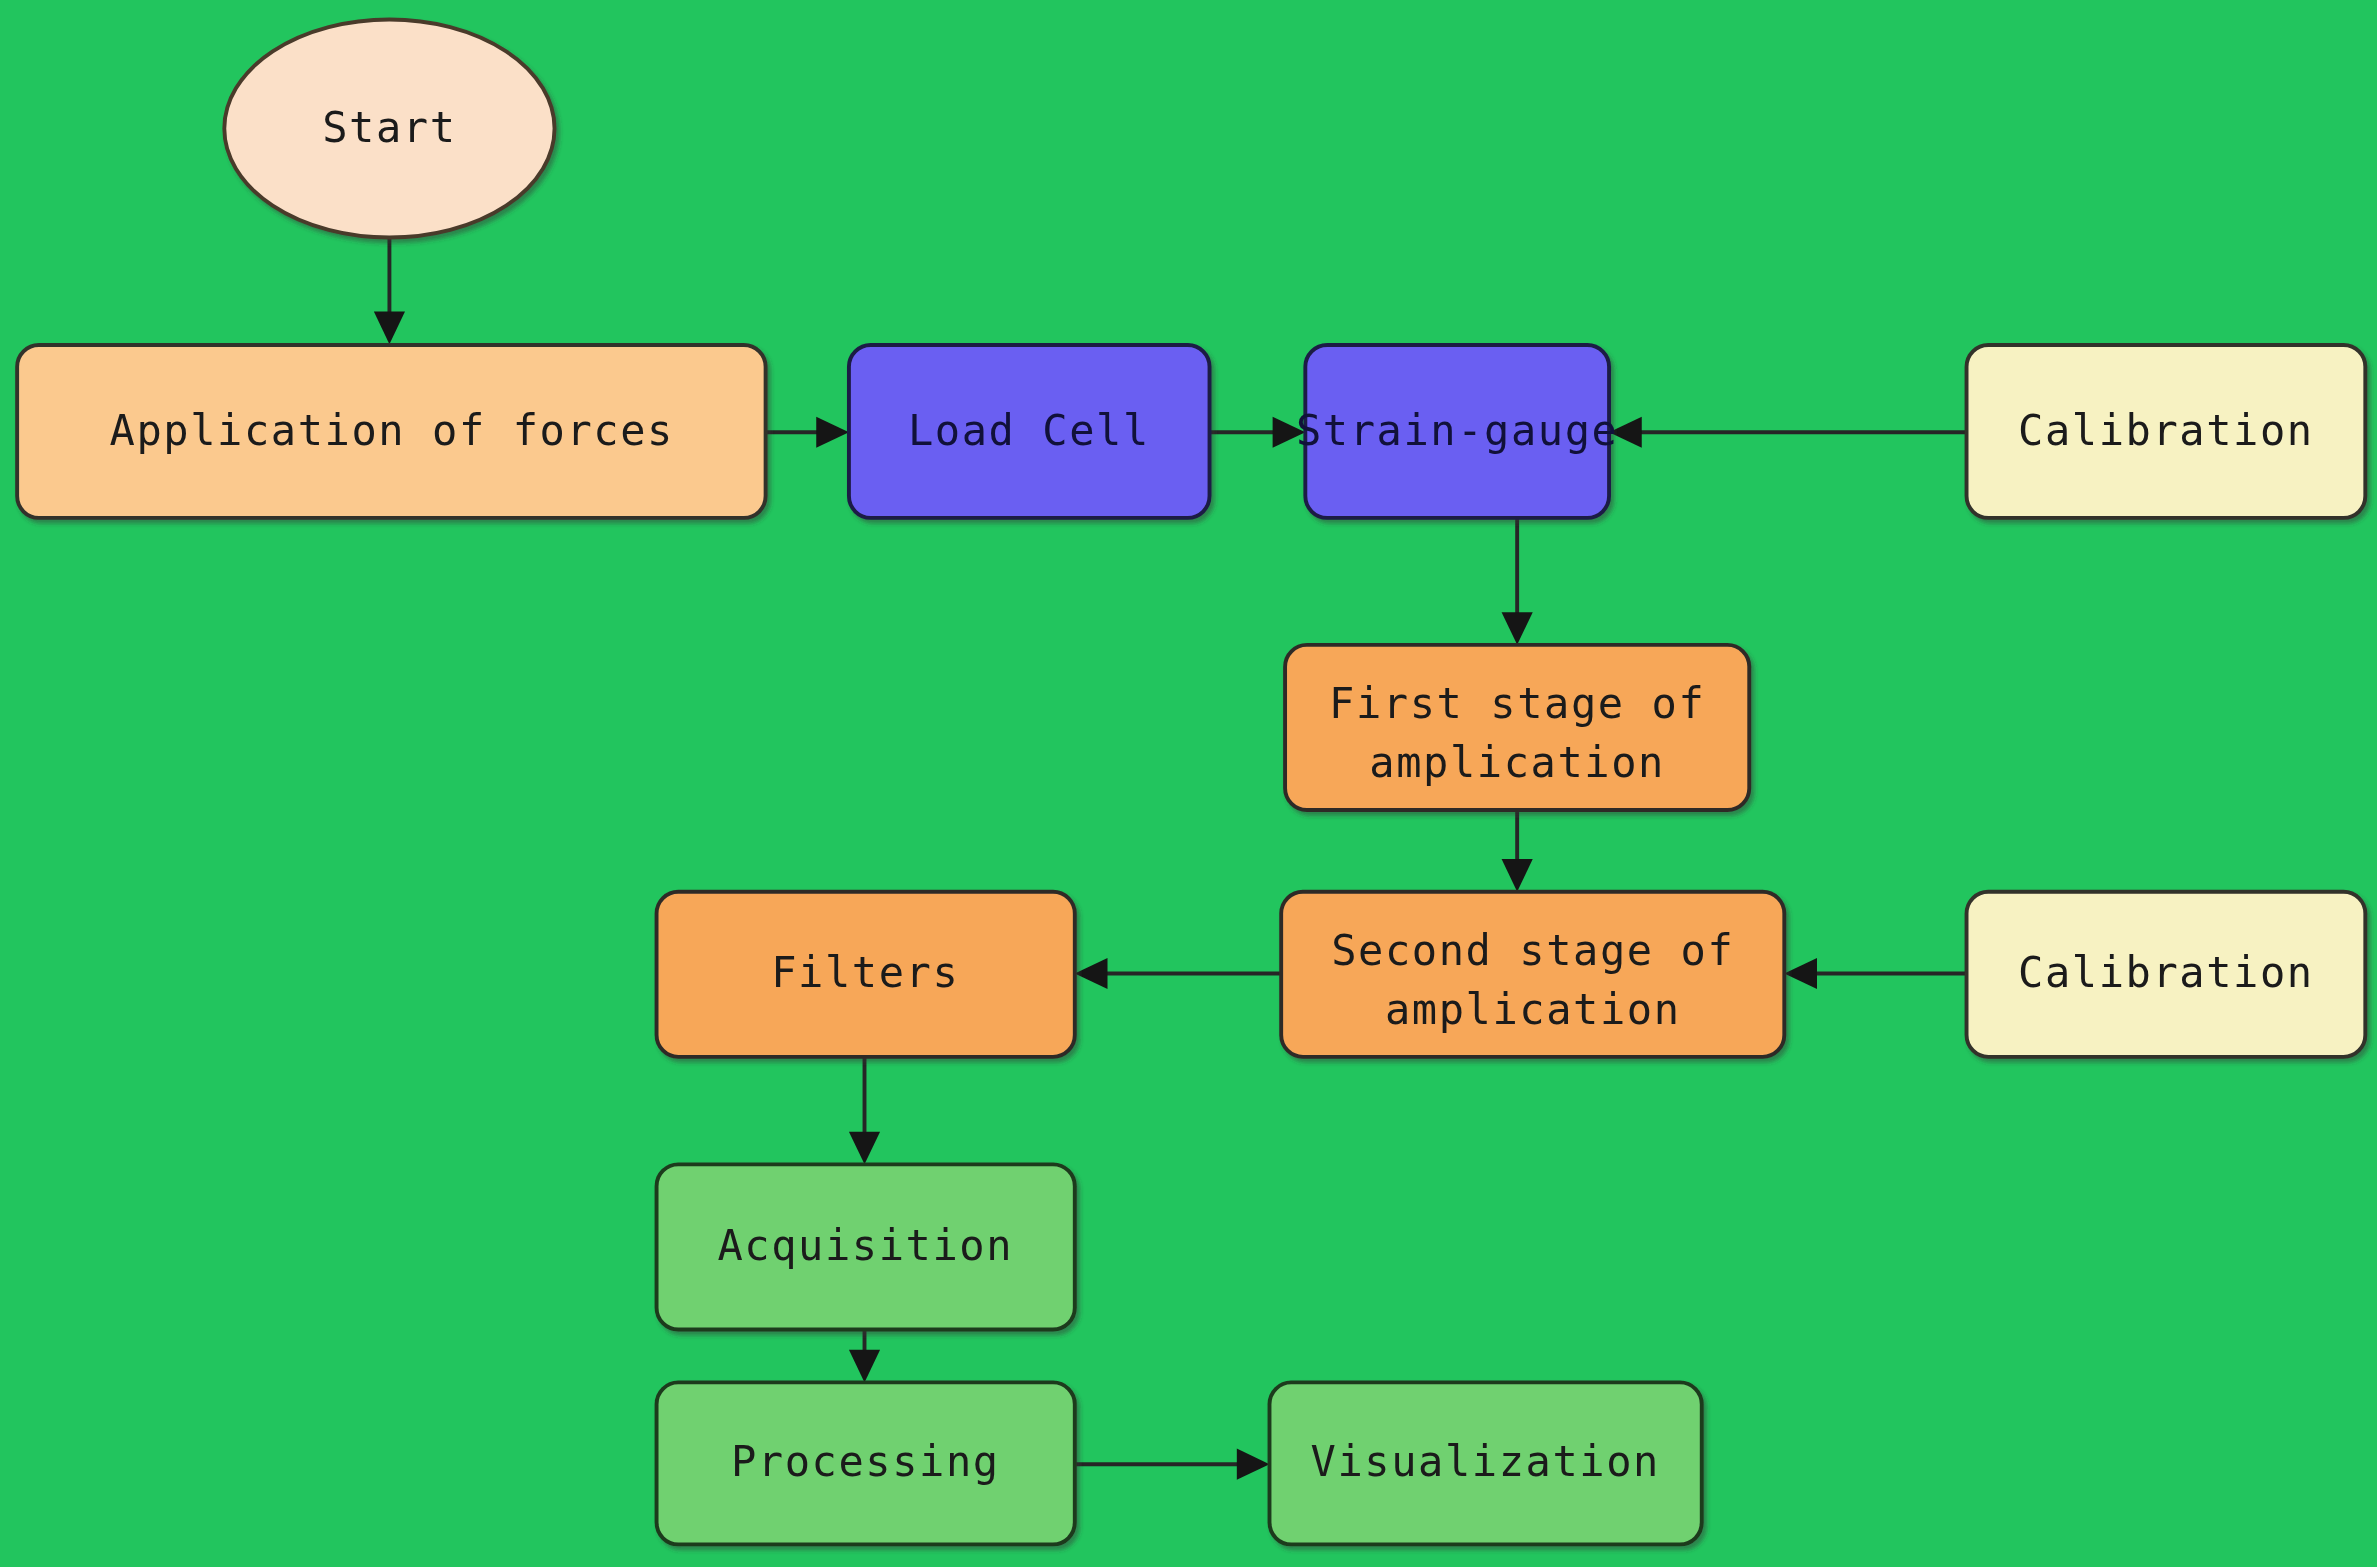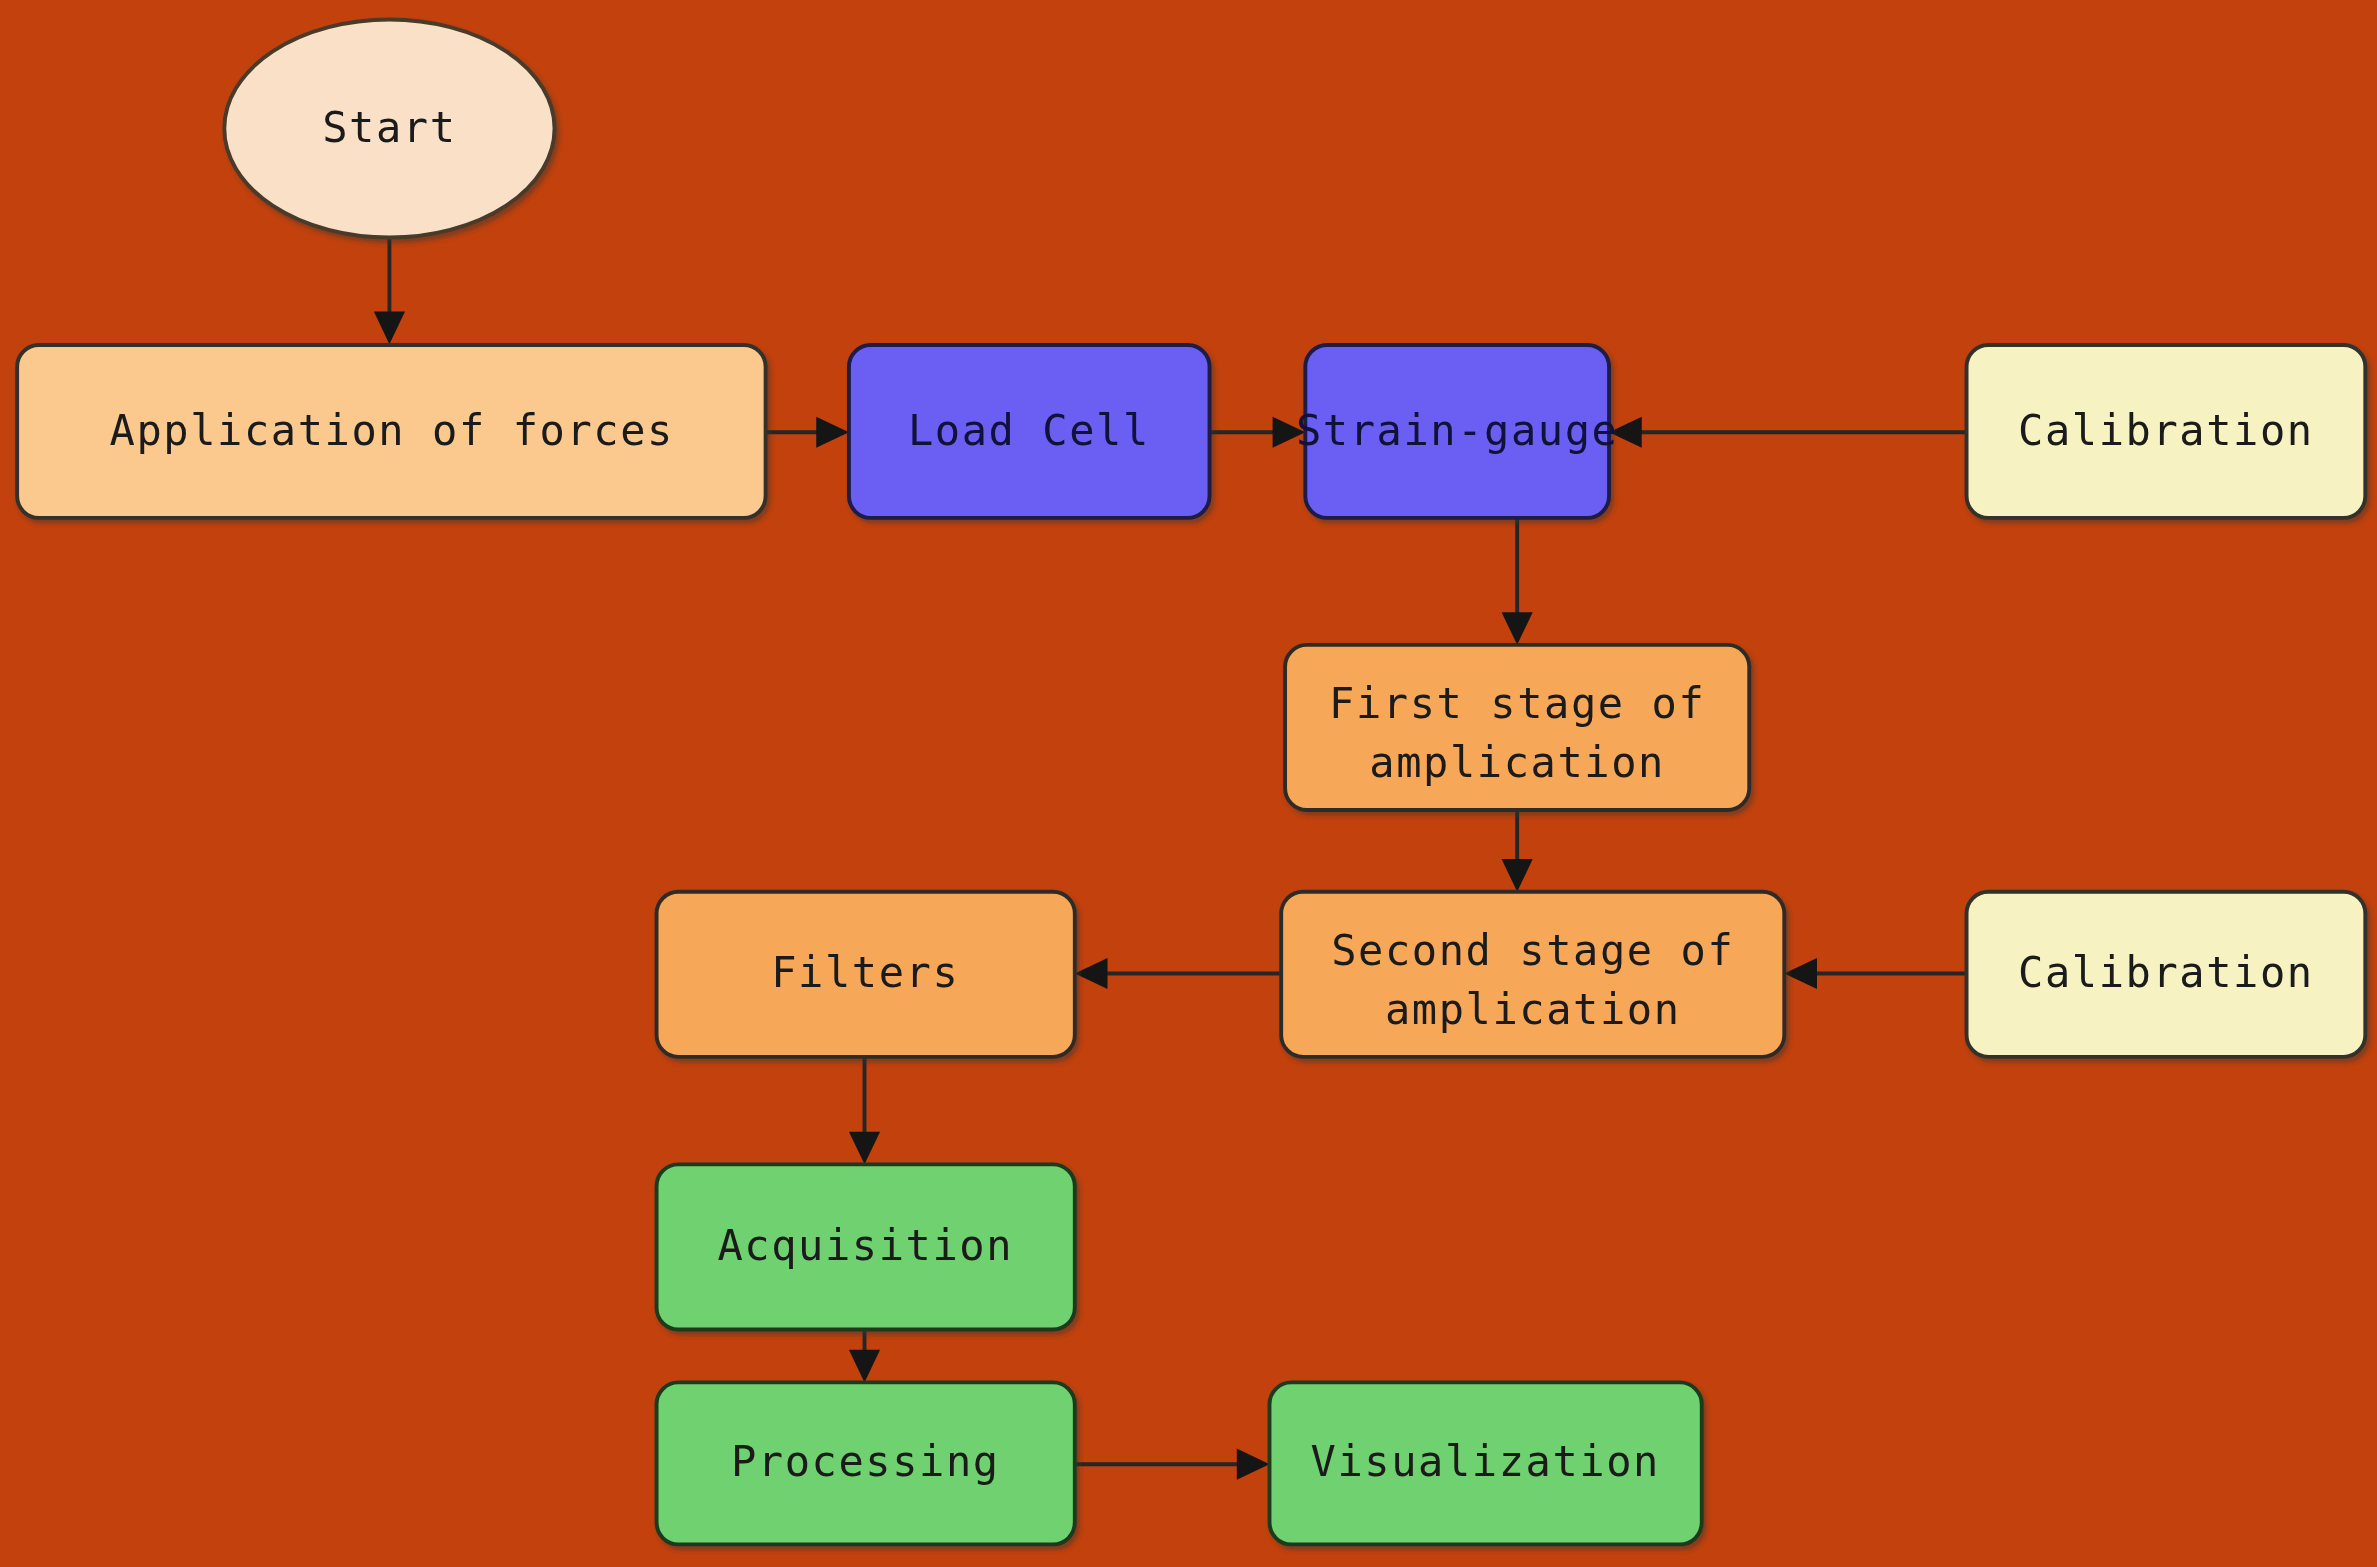--- a/index.html
+++ b/index.html
@@ -11,21 +11,21 @@
   body {
     width: 2377px;
     height: 1567px;
     overflow: hidden;
     font-family: "DejaVu Sans Mono", monospace;
   }
   #flowchart-root {
     position: relative;
     width: 2377px;
     height: 1567px;
-    background: #c2410c;
+    background: #22c55e;
   }
   svg.diagram-canvas {
     position: absolute;
     top: 0;
     left: 0;
     width: 2377px;
     height: 1567px;
     display: block;
   }
   .node-shape {

